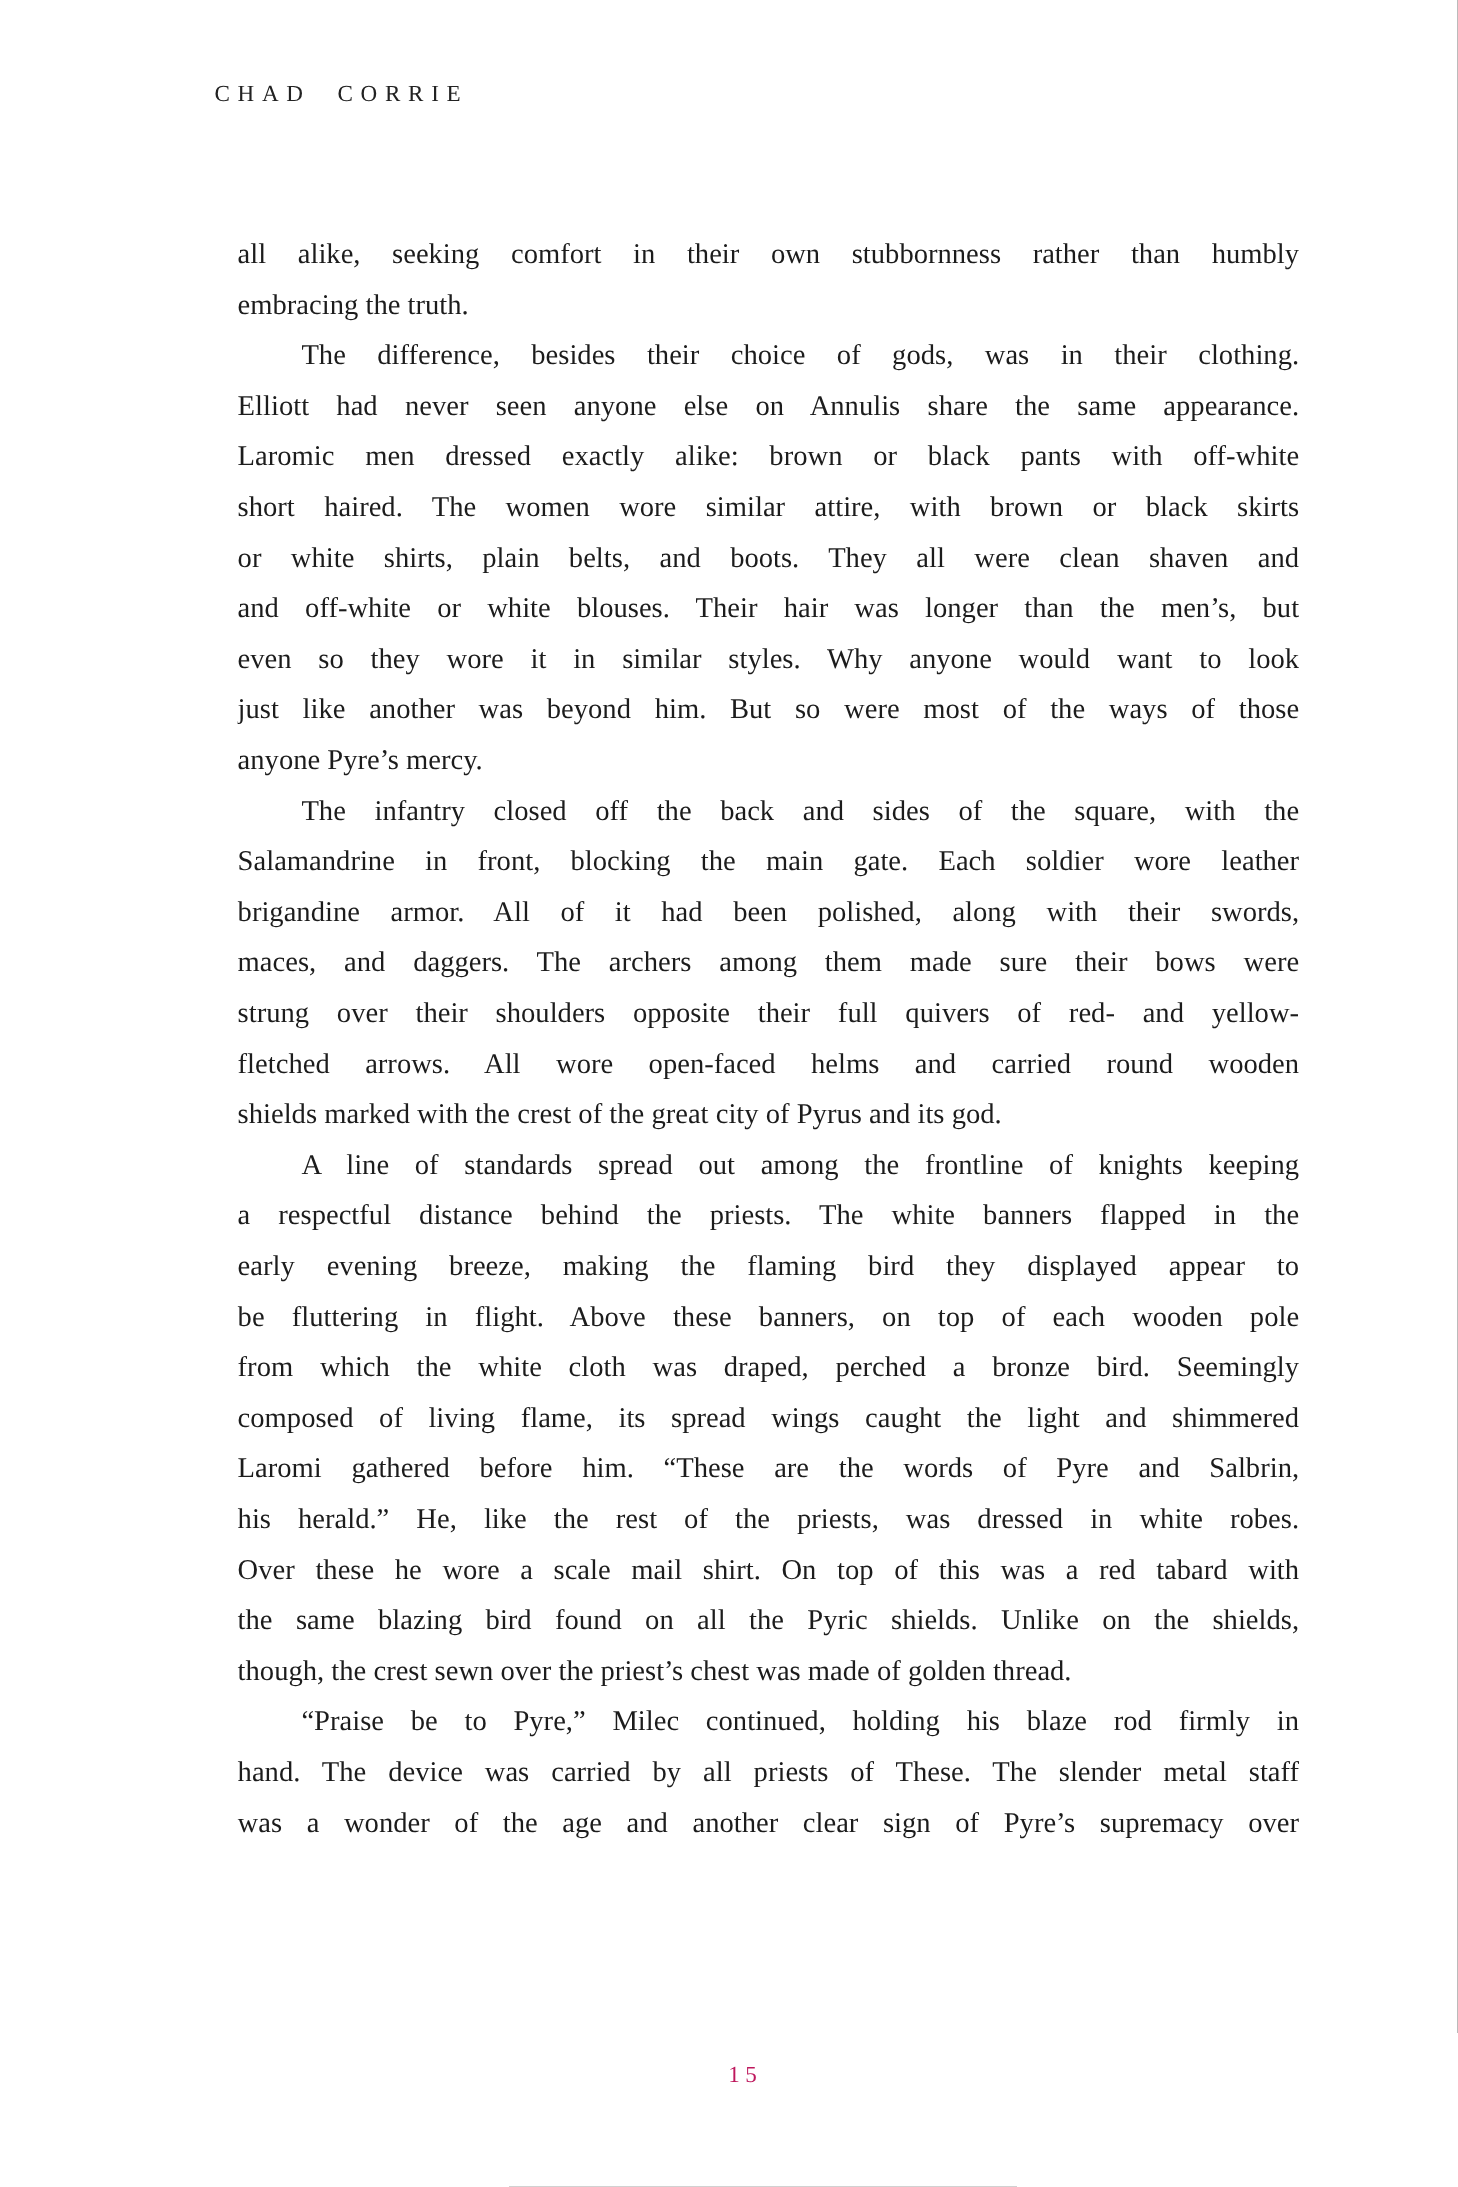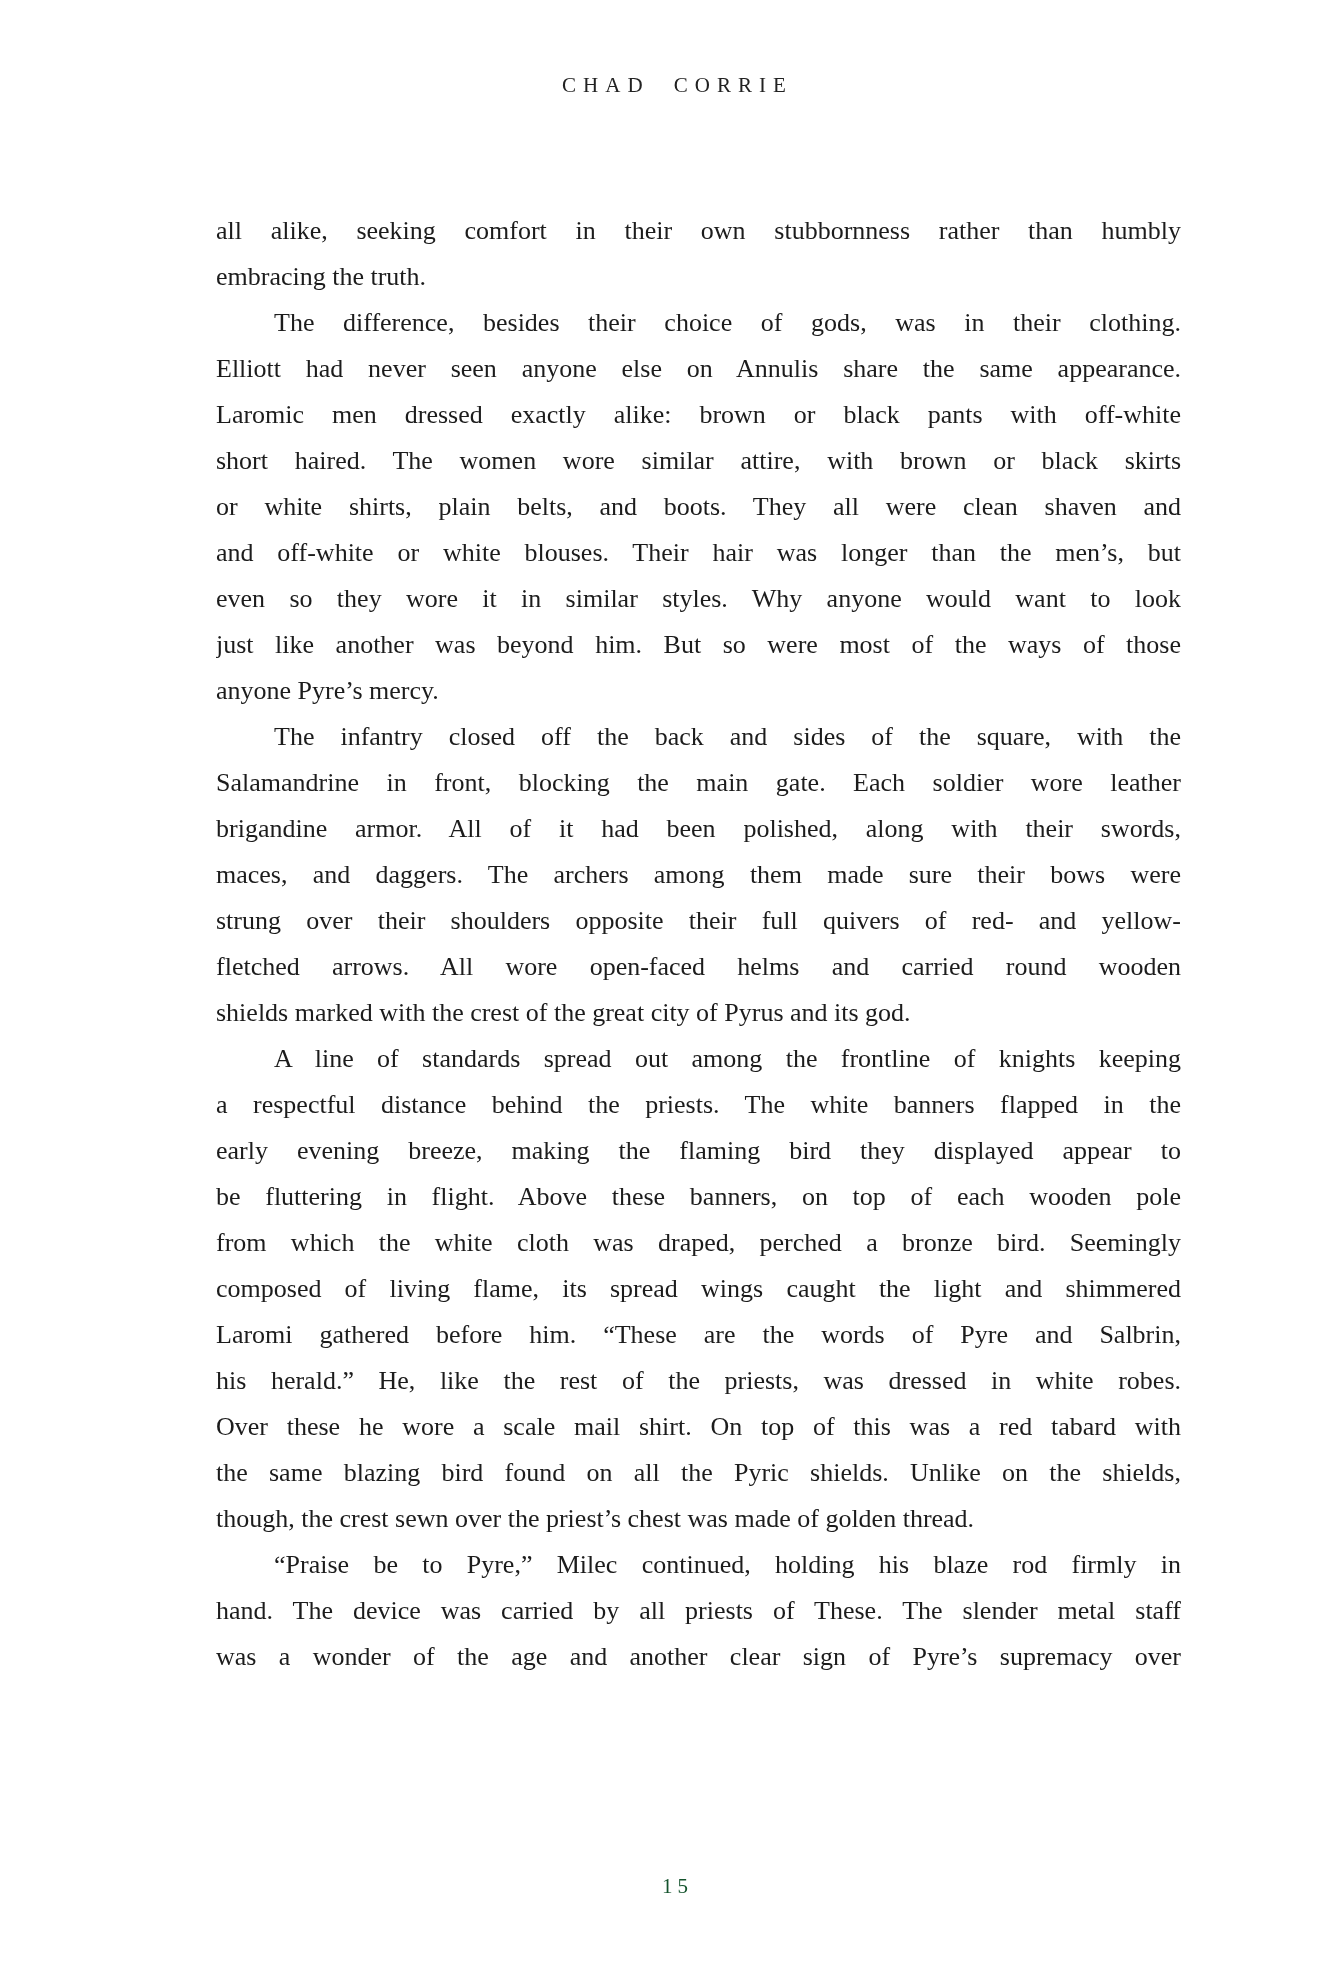--- a/index.html
+++ b/index.html
@@ -18,21 +18,21 @@
     margin: 0 auto;
     background: var(--paper);
     font-family: "Liberation Serif", serif;
     color: var(--ink);
   }
   .running-header {
     position: absolute;
     top: 72px;
     left: 195px;
     width: 965px;
-    text-align: center;
+    text-align: left;
     font-size: 21px;
     line-height: 26px;
     letter-spacing: 7px;
     word-spacing: 12px;
     color: #222;
   }
   .body-text {
     position: absolute;
     top: 208px;
     left: 195px;
@@ -57,21 +57,21 @@
     text-indent: 58px;
   }
   .page-number {
     position: absolute;
     top: 1874px;
     left: 195px;
     width: 965px;
     text-align: center;
     font-size: 21px;
     letter-spacing: 5px;
-    color: #14532d;
+    color: #be185d;
   }
 </style>
 </head>
 <body>
 
 <div class="page">
   <div class="running-header">CHAD CORRIE</div>
 
   <div class="body-text">
       <div class="paragraph">

